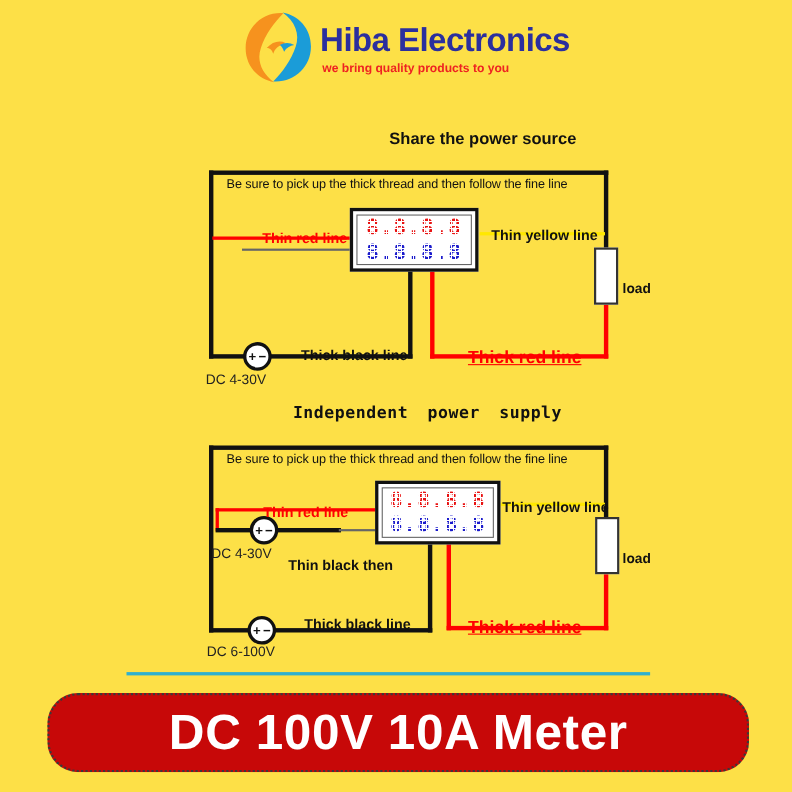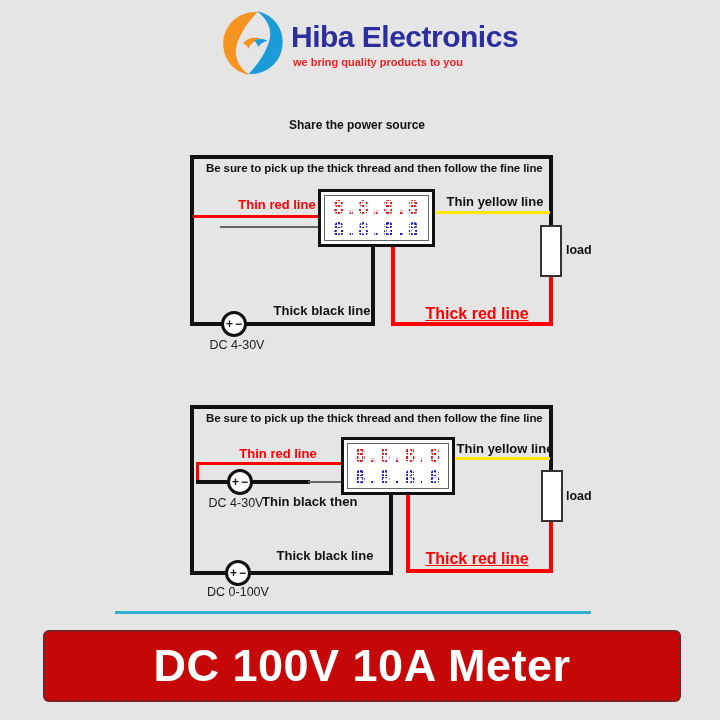--- a/index.html
+++ b/index.html
@@ -1,31 +1,31 @@
 <!DOCTYPE html>
 <html><head>
 <meta charset="utf-8">
 <style>
   html,body{margin:0;padding:0;background:#fff;}
-  #stage{position:relative;width:720px;height:720px;background:#e5e5e5;overflow:hidden;
+  #stage{position:relative;width:720px;height:720px;background:#fde047;overflow:hidden;
          font-family:"Liberation Sans",sans-serif;color:#111;}
   .a{position:absolute;}
   
   .wire{position:absolute;z-index:1;}
   .wk{background:#111111;}
   .wr{background:#ff0000;}
   .wy{background:#ffe800;}
   .wg{background:#666666;}
   
-  .lbl{position:absolute;font-weight:bold;font-size:13px;color:#111;white-space:nowrap;z-index:6;text-align:center;}
+  .lbl{position:absolute;font-weight:bold;font-size:13px;color:#111;white-space:nowrap;z-index:6;text-align:center;margin-top:12px;}
   .lbl.red{color:#ff0000;}
   .lbl.big{font-size:16px;text-decoration:underline;}
-  .src-lbl{position:absolute;font-weight:normal;font-size:12.5px;color:#222;white-space:nowrap;z-index:6;text-align:center;}
-  .note{position:absolute;font-weight:bold;font-size:11.5px;letter-spacing:-0.1px;white-space:nowrap;z-index:6;}
-  .dtitle{position:absolute;font-weight:bold;font-size:12px;text-align:center;white-space:nowrap;z-index:6;}
+  .src-lbl{position:absolute;font-weight:normal;font-size:12.5px;color:#222;white-space:nowrap;z-index:6;}
+  .note{position:absolute;font-weight:normal;font-size:11.5px;letter-spacing:-0.1px;white-space:nowrap;z-index:6;}
+  .dtitle{position:absolute;font-weight:bold;font-size:15px;text-align:right;white-space:nowrap;z-index:6;}
   .dtitle.tech{font-family:"DejaVu Sans Mono",monospace;letter-spacing:0.5px;word-spacing:8px;}
   
   .meter{position:absolute;box-sizing:border-box;border:3px solid #111;background:#fff;padding:3px;z-index:5;}
   .meter-inner{position:relative;box-sizing:border-box;width:100%;height:100%;border:1px solid #666;
                display:flex;flex-direction:column;justify-content:center;background:#fff;}
   .digits{font-family:"DejaVu Sans Mono",monospace;font-weight:bold;font-size:19px;line-height:22px;
           text-align:center;letter-spacing:1px;}
   .digits.red{color:#e81111;}
   .digits.blue{color:#1b1bcc;}
   .dot-grid{position:absolute;inset:1px;pointer-events:none;
@@ -35,21 +35,21 @@
   .psource{position:absolute;width:26px;height:26px;box-sizing:border-box;border:3px solid #111;border-radius:50%;
            background:#fff;display:flex;align-items:center;justify-content:space-between;padding:0 2px;
            font-weight:bold;font-size:12px;line-height:1;z-index:5;}
   
   .load{position:absolute;width:22px;box-sizing:border-box;border:2px solid #333;background:#fff;z-index:4;}
   
   .brand{position:absolute;font-weight:bold;font-size:30px;letter-spacing:-0.5px;color:#2b2f9e;z-index:6;white-space:nowrap;}
   .tagline{position:absolute;font-weight:bold;font-size:11px;color:#ee2222;z-index:6;white-space:nowrap;}
   
   .divider{position:absolute;background:#2fb0cf;z-index:2;}
-  .banner{position:absolute;background:#c70808;border:2px dotted #3a3a3a;border-radius:6px;
+  .banner{position:absolute;background:#c70808;border:2px dotted #3a3a3a;border-radius:28px;
           display:flex;align-items:center;justify-content:center;z-index:6;}
   .banner-text{color:#ffffff;font-weight:bold;font-size:45px;letter-spacing:0.5px;white-space:nowrap;}
 </style>
 </head>
 <body>
 
 <div id="stage">
 
   <svg class="a" style="left:220px;top:8px;width:66px;height:70px;" viewBox="0 0 100 100">
     <path fill="#f6921e" d="M57 3 C28 1 5 23 5 51 C5 76 22 94 44 98 C27 86 20 68 26 51 C32 32 45 15 57 3 Z"></path>
@@ -93,20 +93,21 @@
 
   <div class="psource" style="left:221px;top:311px;">
     <span>+</span>
       <span>−</span>
   </div>
   <div class="src-lbl" style="left:187px;top:338px;width:100px;">DC 4-30V</div>
 
   <div class="lbl" style="left:252px;top:303px;width:140px;">Thick black line</div>
   <div class="lbl red big" style="left:407px;top:305px;width:140px;">Thick red line</div>
 
+  <div class="dtitle tech" style="left:177px;top:366px;width:334px;">Independent  power  supply</div>
 
   <div class="wire wk" style="left:190px;top:405px;width:363px;height:4px;"></div>
   <div class="wire wk" style="left:190px;top:405px;width:4px;height:170px;"></div>
   <div class="wire wk" style="left:549px;top:405px;width:4px;height:66px;"></div>
   <div class="note" style="left:206px;top:412px;">Be sure to pick up the thick thread and then follow the fine line</div>
 
   <div class="wire wr" style="left:196px;top:462px;width:145px;height:3px;"></div>
   <div class="wire wr" style="left:196px;top:462px;width:3px;height:21px;"></div>
   <div class="wire wk" style="left:196px;top:480px;width:114px;height:4px;"></div>
   <div class="wire wg" style="left:308px;top:481px;width:33px;height:2px;"></div>
@@ -136,21 +137,21 @@
   <div class="wire wr" style="left:549px;top:522px;width:4px;height:51px;"></div>
   <div class="wire wk" style="left:190px;top:571px;width:203px;height:4px;"></div>
 
   <div class="load" style="left:541px;top:470px;height:52px;"></div>
   <div class="lbl" style="left:566px;top:489px;font-size:12.5px;">load</div>
 
   <div class="psource" style="left:225px;top:560px;">
     <span>+</span>
       <span>−</span>
   </div>
-  <div class="src-lbl" style="left:188px;top:585px;width:100px;">DC 0-100V</div>
+  <div class="src-lbl" style="left:188px;top:585px;width:100px;">DC 6-100V</div>
 
   <div class="lbl" style="left:255px;top:548px;width:140px;">Thick black line</div>
   <div class="lbl red big" style="left:407px;top:550px;width:140px;">Thick red line</div>
 
   <div class="divider" style="left:115px;top:611px;width:476px;height:3px;"></div>
 
   <div class="banner" style="left:43px;top:630px;width:634px;height:68px;">
     <span class="banner-text">DC 100V 10A Meter</span>
   </div>
 

